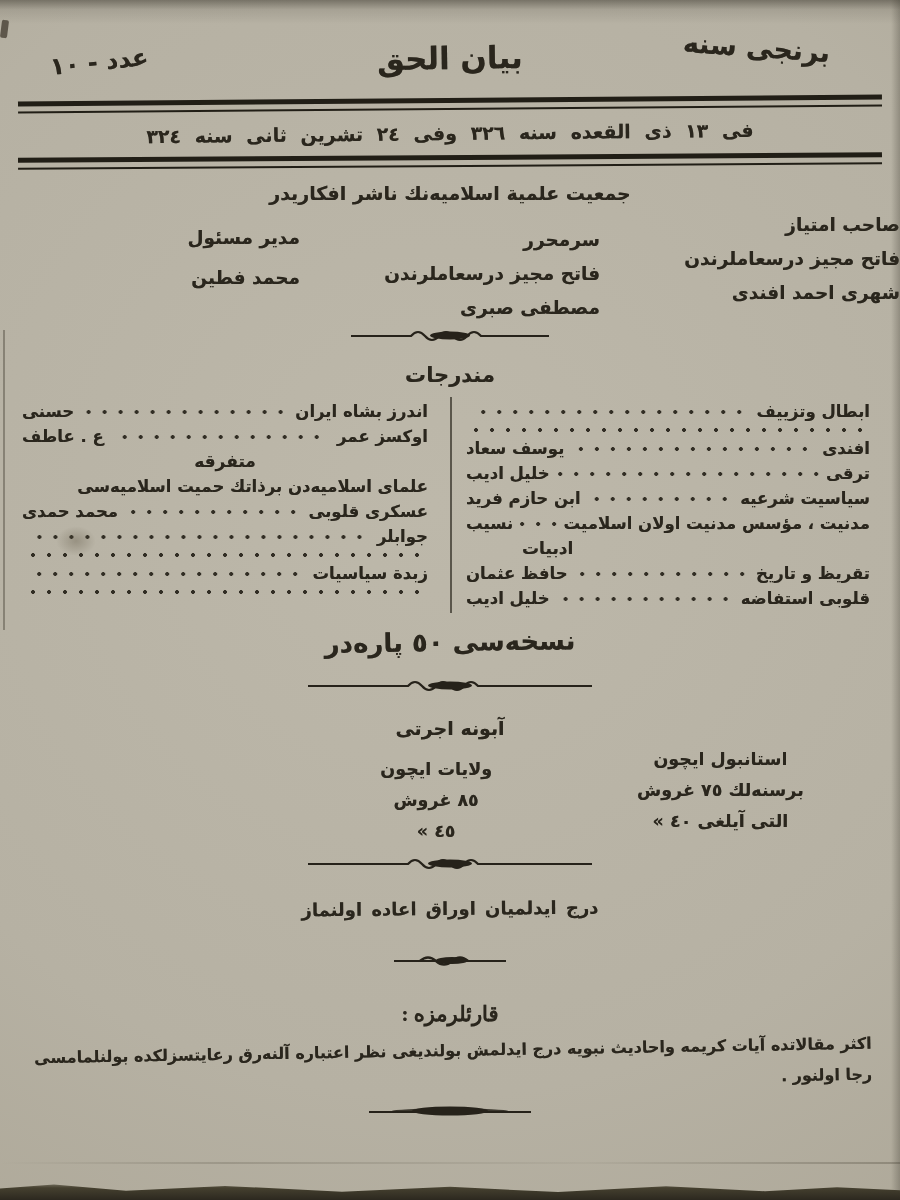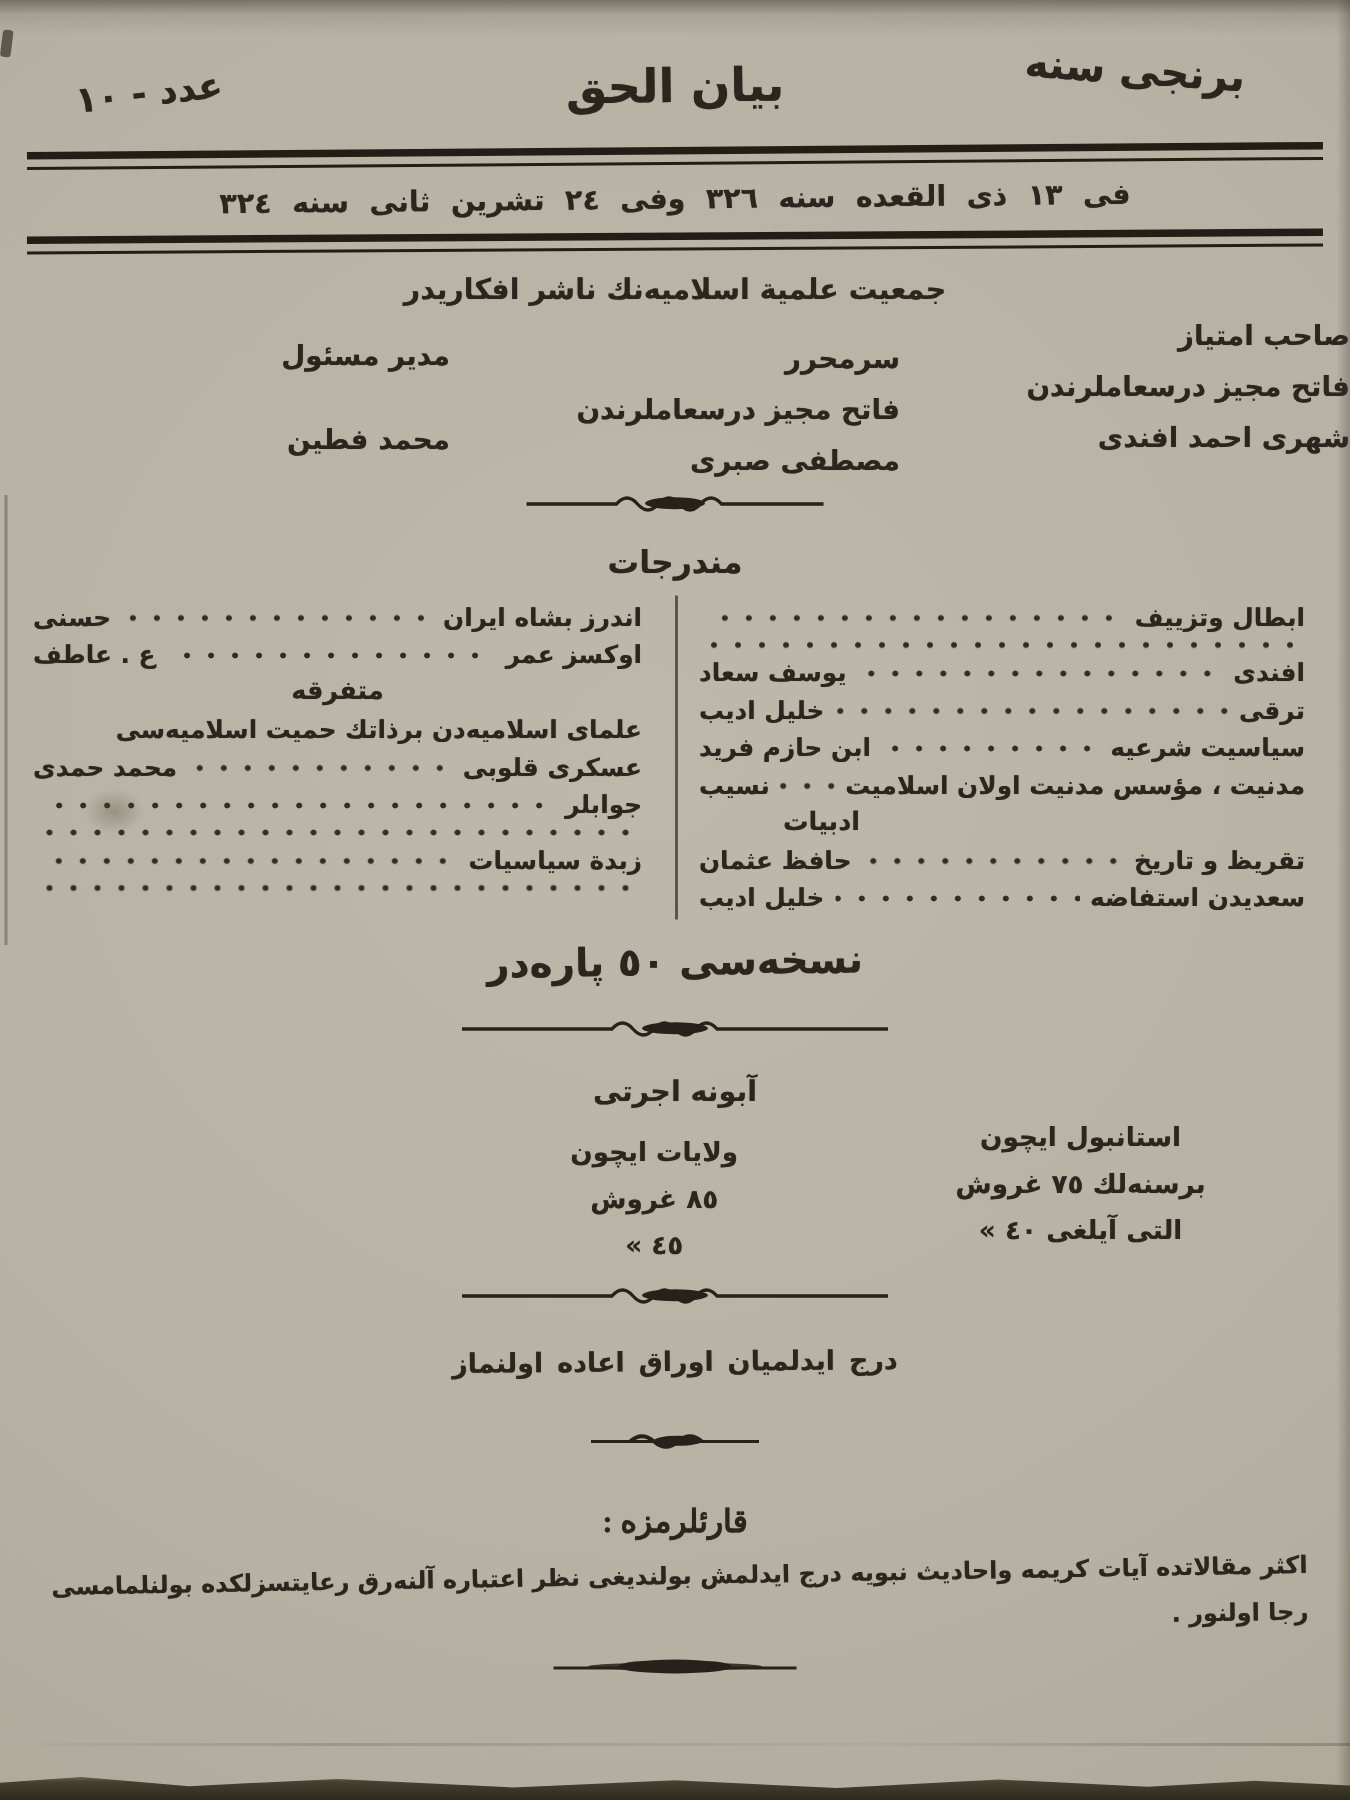--- a/index.html
+++ b/index.html
@@ -41,21 +41,21 @@
   .rule2 { transform:rotate(-0.35deg); margin-top:8px; }
   .dateline { text-align:center; font-size:19px; margin-top:9px; word-spacing:7px; transform:rotate(-0.6deg); line-height:28px;}
 
   
   .masthead { margin-top:13px; }
   .pub-line { text-align:center; font-size:19px; line-height:26px;}
   .mast-cols { display:grid; grid-template-columns:1fr 1fr 1fr; margin-top:2px; text-align:right;}
   .mast-col div { line-height:34px; font-size:18.5px; white-space:nowrap;}
   .col-editor { padding-top:15px; }
   .col-manager { padding-top:13px; }
-  .col-manager .mname { margin-top:22px; }
+  .col-manager .mname { margin-top:6px; }
   .divider { display:block; margin:2px auto 0; }
 
   
   .toc-head { text-align:center; font-size:21px; margin-top:18px; line-height:28px;}
   .toc-grid { display:grid; grid-template-columns:1fr 1fr; margin-top:8px; padding:0 16px; }
   .col-right { border-left:2px solid rgba(48,44,36,0.7); padding:2px 14px 2px 14px; }
   .col-left  { padding:2px 22px 2px 6px; }
   .trow { display:flex; align-items:baseline; line-height:25px; font-size:16.5px; }
   .t, .a { white-space:nowrap; }
   .leader { flex:1 1 auto; min-width:10px; margin:0 7px; height:12px; align-self:center;
@@ -156,21 +156,21 @@
           <span class="leader"></span>
           <span class="a">نسيب</span>
         </div>
         <div class="tsub adab">ادبيات</div>
         <div class="trow">
           <span class="t">تقريظ و تاريخ</span>
           <span class="leader"></span>
           <span class="a">حافظ عثمان</span>
         </div>
         <div class="trow">
-          <span class="t">سعديدن استفاضه</span>
+          <span class="t">قلوبى استفاضه</span>
           <span class="leader"></span>
           <span class="a">خليل اديب</span>
         </div>
       </div>
       <div class="toc-col col-left">
         <div class="trow">
           <span class="t">اندرز بشاه ايران</span>
           <span class="leader"></span>
           <span class="a">حسنى</span>
         </div>

